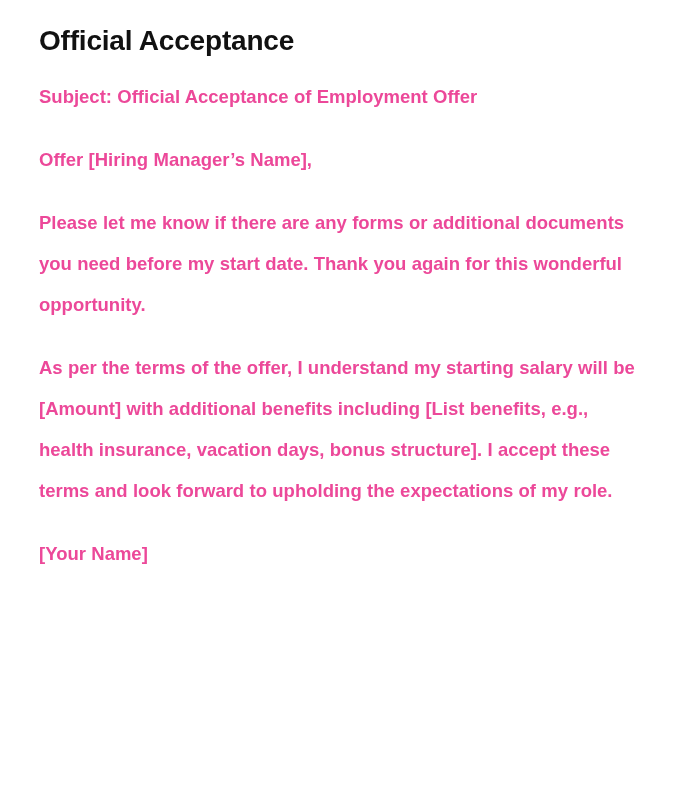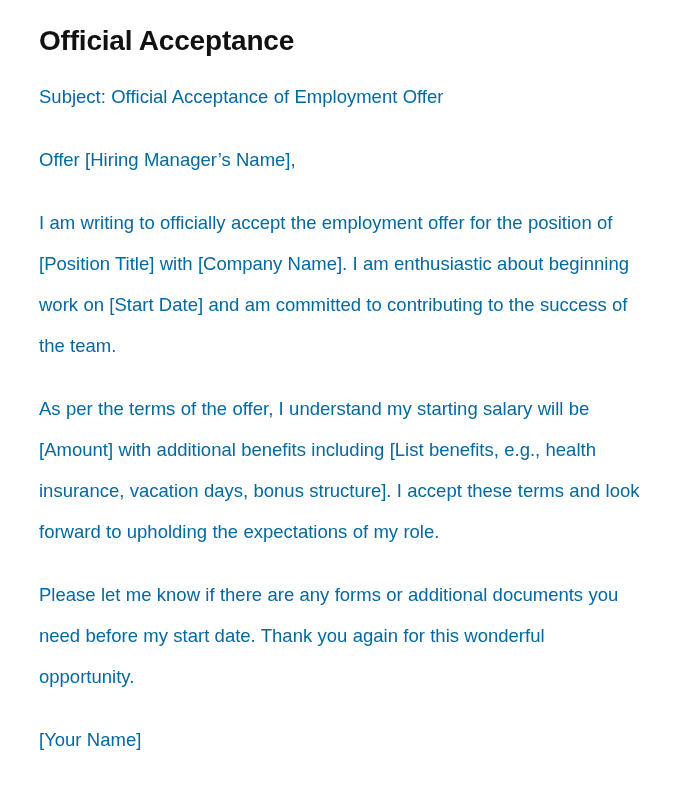--- a/index.html
+++ b/index.html
@@ -35,22 +35,22 @@
   }
 
   .doc-body {
     margin-top: 18px;
   }
 
   .doc-paragraph {
     margin: 0 0 22px 0;
     font-size: 18.5px;
     line-height: 41px;
-    font-weight: 400;
-    color: #0369a1;
+    font-weight: 700;
+    color: #ec4899;
     max-width: 605px;
     word-spacing: 0.2px;
   }
 
   .doc-paragraph:last-child {
     margin-bottom: 0;
   }
 
   .doc-paragraph.short {
     max-width: 605px;
@@ -62,23 +62,22 @@
 <div class="document">
 
   <h1 class="doc-title">Official Acceptance</h1>
 
   <div class="doc-body">
 
     <p class="doc-paragraph short">Subject: Official Acceptance of Employment Offer</p>
 
     <p class="doc-paragraph short">Offer [Hiring Manager’s Name],</p>
 
-    <p class="doc-paragraph">I am writing to officially accept the employment offer for the position of [Position Title] with [Company Name]. I am enthusiastic about beginning work on [Start Date] and am committed to contributing to the success of the team.</p>
+
+    <p class="doc-paragraph">Please let me know if there are any forms or additional documents you need before my start date. Thank you again for this wonderful opportunity.</p>
 
     <p class="doc-paragraph">As per the terms of the offer, I understand my starting salary will be [Amount] with additional benefits including [List benefits, e.g., health insurance, vacation days, bonus structure]. I accept these terms and look forward to upholding the expectations of my role.</p>
-
-    <p class="doc-paragraph">Please let me know if there are any forms or additional documents you need before my start date. Thank you again for this wonderful opportunity.</p>
 
 
     <p class="doc-paragraph short">[Your Name]</p>
 
   </div>
 </div>
 
 </body></html>

